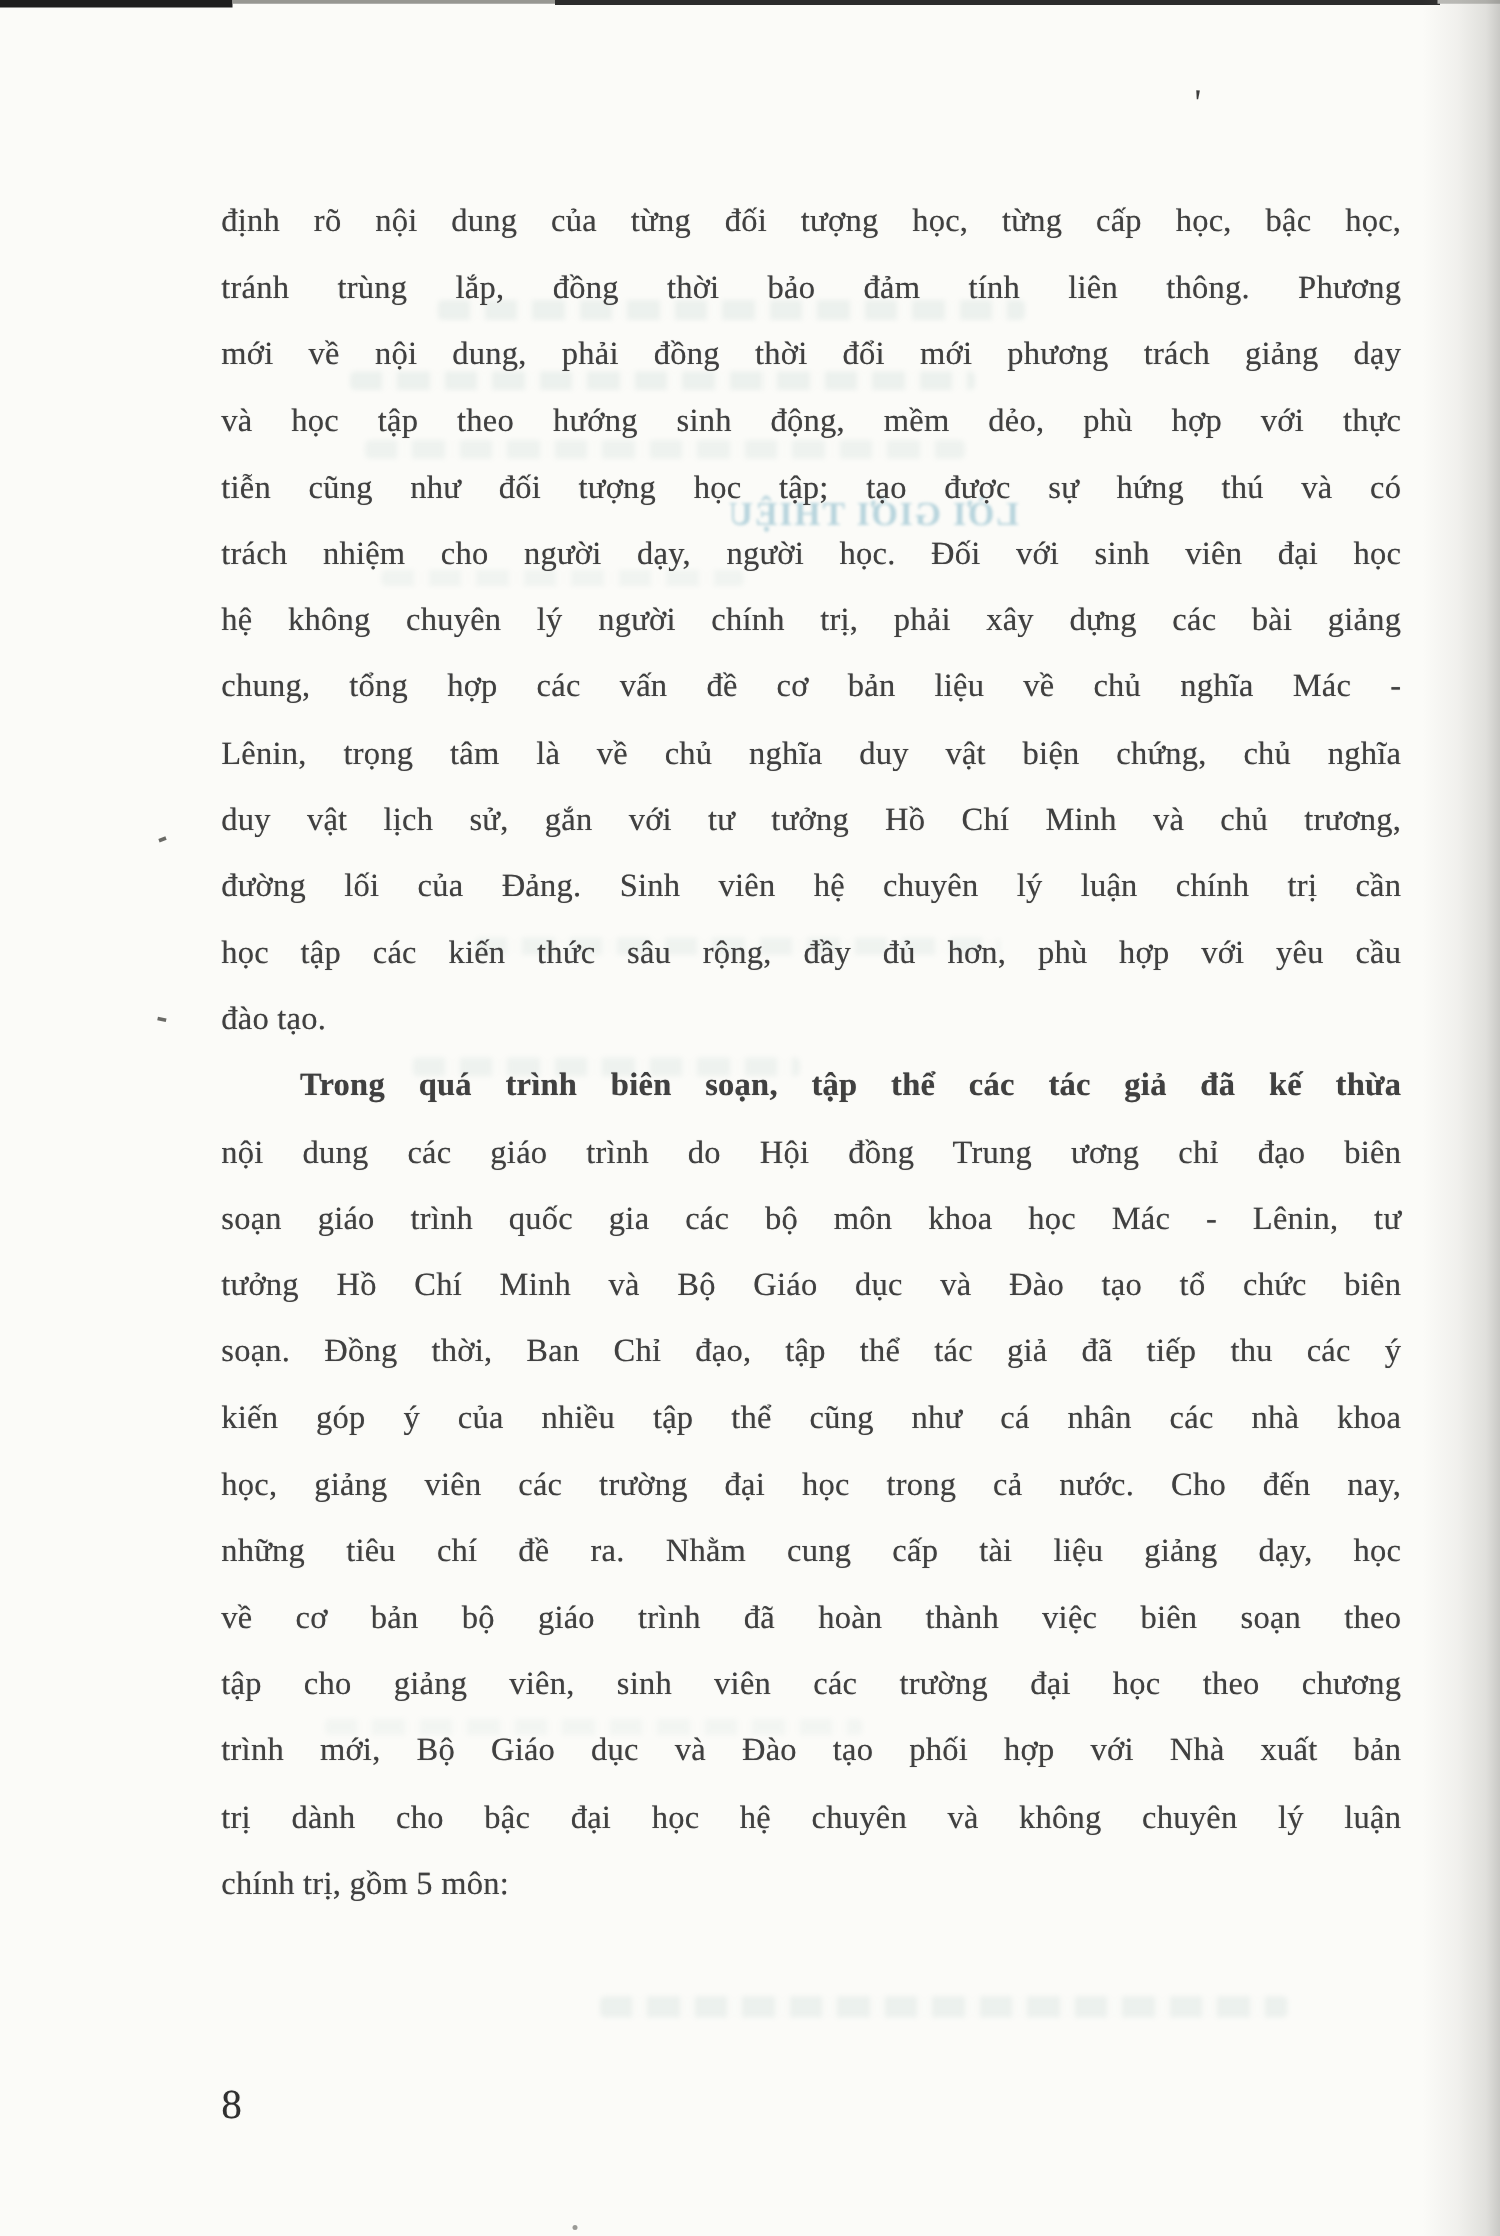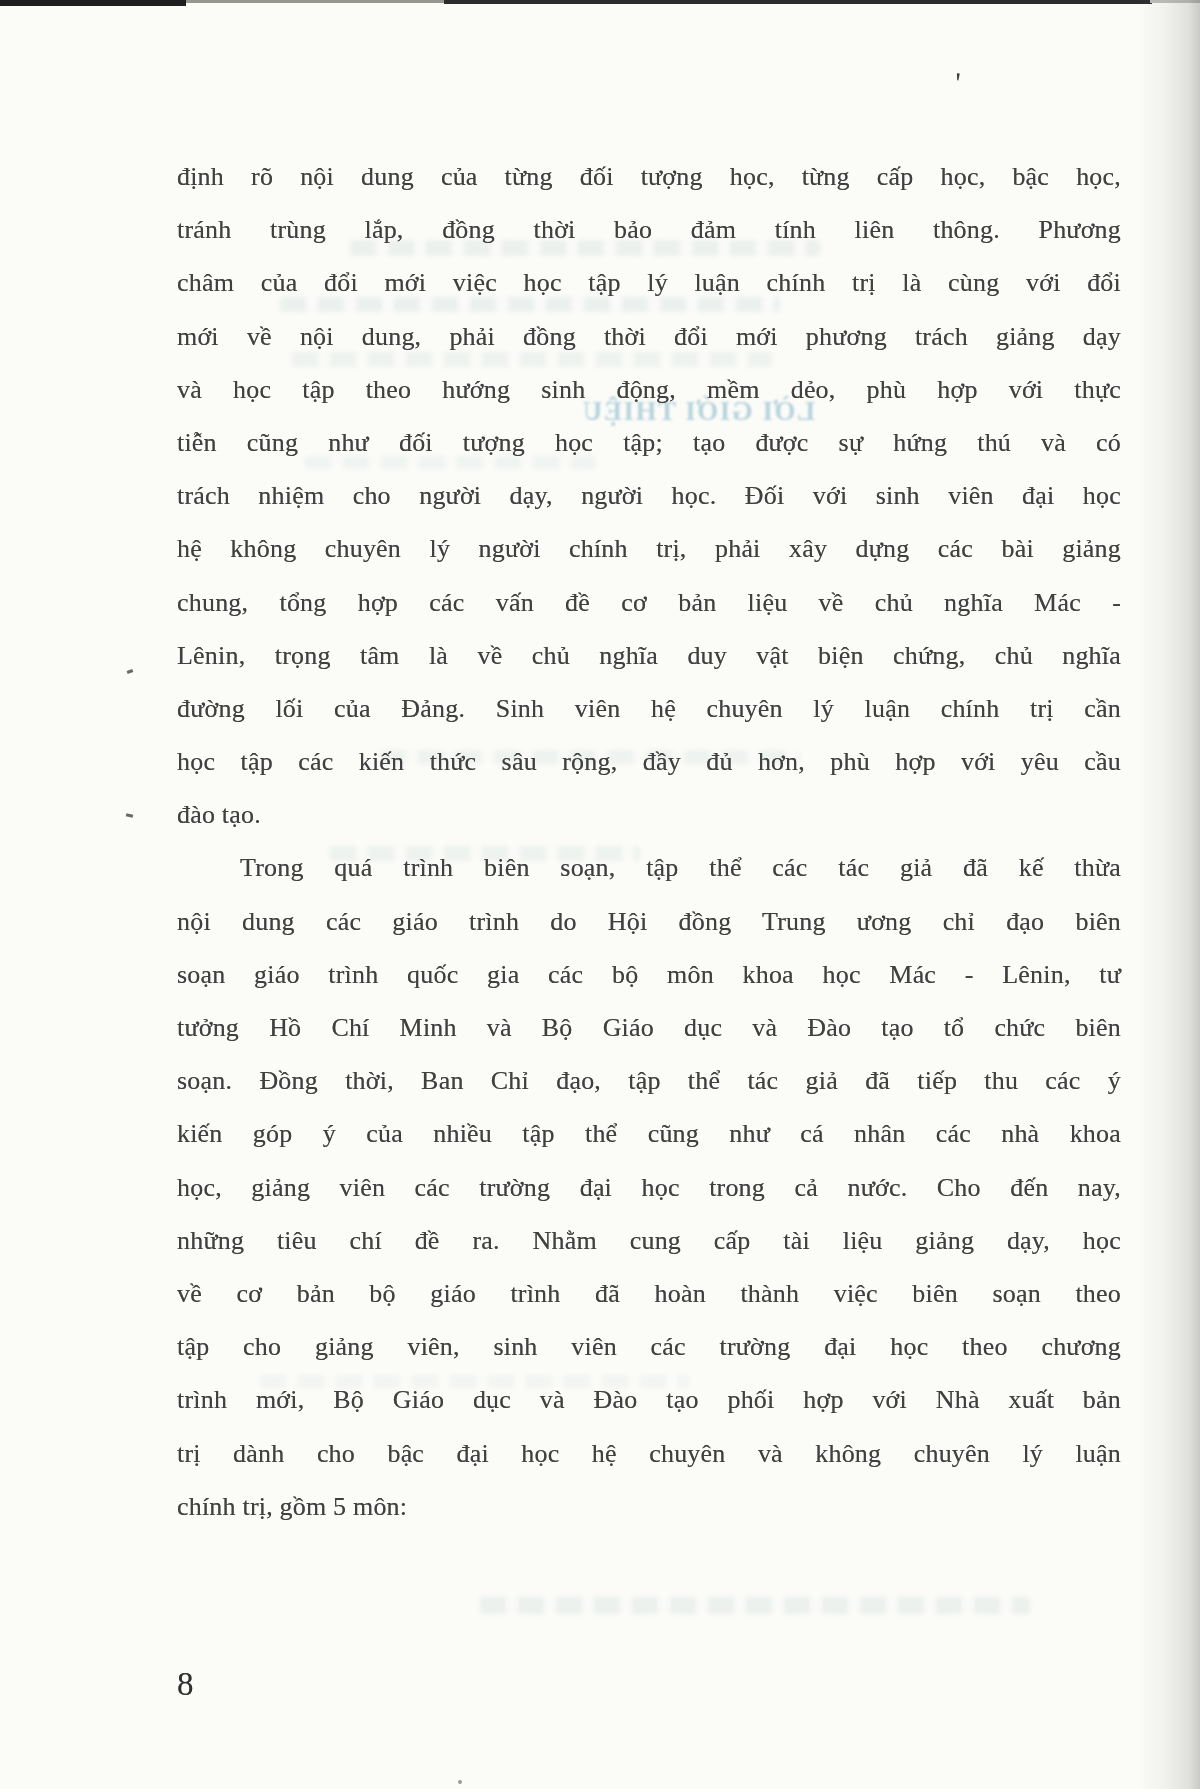--- a/index.html
+++ b/index.html
@@ -33,21 +33,21 @@
   .text-block {
     position: absolute; left: 177px; top: 150px; width: 944px;
   }
   .text-line {
     height: 53.2px; line-height: 53.2px;
     font-size: 26px; color: #404040;
     letter-spacing: 0.2px;
     text-align: justify; text-align-last: justify;
     text-shadow: 0 0 0.6px rgba(46,46,46,0.55);
   }
-  .text-line.indent { text-indent: 63px; }
+  .text-line.indent { text-indent: 63px; font-weight: bold; }
   .text-line.last { text-align-last: left; }
 
   .page-number {
     position: absolute; left: 177px; top: 1664px;
     font-size: 33px; color: #303030; line-height: 40px;
     text-shadow: 0 0 0.6px rgba(46,46,46,0.5);
   }
 
   
   .stray-mark {
@@ -104,28 +104,28 @@
     <div class="smudge sm5"></div>
     <div class="smudge sm6"></div>
     <div class="smudge sm7"></div>
     <div class="smudge sm8"></div>
     <div class="ghost-title">LỜI GIỚI THIỆU</div>
   </div>
 
   <div class="text-block">
       <div class="text-line">định rõ nội dung của từng đối tượng học, từng cấp học, bậc học,</div>
       <div class="text-line">tránh trùng lắp, đồng thời bảo đảm tính liên thông. Phương</div>
-      <div class="text-line">châm của đổi mới việc học tập lý luận chính trị là cùng với đổi</div>
       <div class="text-line">mới về nội dung, phải đồng thời đổi mới phương trách giảng dạy</div>
       <div class="text-line">và học tập theo hướng sinh động, mềm dẻo, phù hợp với thực</div>
       <div class="text-line">tiễn cũng như đối tượng học tập; tạo được sự hứng thú và có</div>
       <div class="text-line">trách nhiệm cho người dạy, người học. Đối với sinh viên đại học</div>
       <div class="text-line">hệ không chuyên lý người chính trị, phải xây dựng các bài giảng</div>
       <div class="text-line">chung, tổng hợp các vấn đề cơ bản liệu về chủ nghĩa Mác -</div>
       <div class="text-line">Lênin, trọng tâm là về chủ nghĩa duy vật biện chứng, chủ nghĩa</div>
+      <div class="text-line">duy vật lịch sử, gắn với tư tưởng Hồ Chí Minh và chủ trương,</div>
       <div class="text-line">đường lối của Đảng. Sinh viên hệ chuyên lý luận chính trị cần</div>
       <div class="text-line">học tập các kiến thức sâu rộng, đầy đủ hơn, phù hợp với yêu cầu</div>
       <div class="text-line last">đào tạo.</div>
       <div class="text-line indent">Trong quá trình biên soạn, tập thể các tác giả đã kế thừa</div>
       <div class="text-line">nội dung các giáo trình do Hội đồng Trung ương chỉ đạo biên</div>
       <div class="text-line">soạn giáo trình quốc gia các bộ môn khoa học Mác - Lênin, tư</div>
       <div class="text-line">tưởng Hồ Chí Minh và Bộ Giáo dục và Đào tạo tổ chức biên</div>
       <div class="text-line">soạn. Đồng thời, Ban Chỉ đạo, tập thể tác giả đã tiếp thu các ý</div>
       <div class="text-line">kiến góp ý của nhiều tập thể cũng như cá nhân các nhà khoa</div>
       <div class="text-line">học, giảng viên các trường đại học trong cả nước. Cho đến nay,</div>

